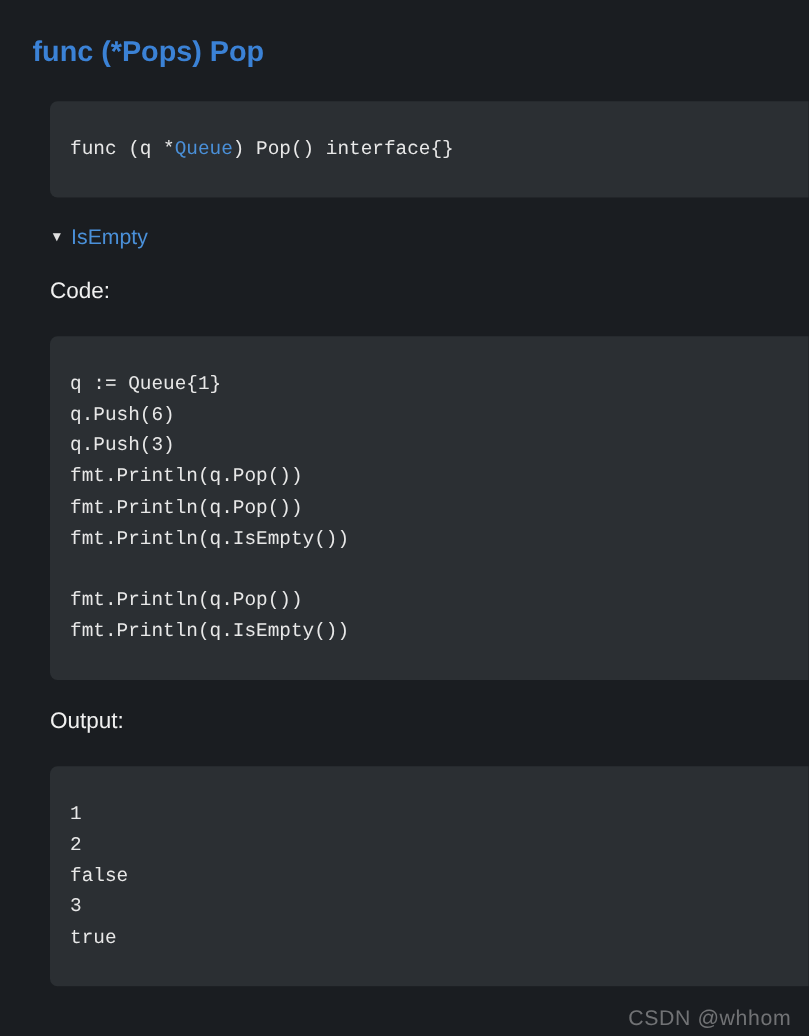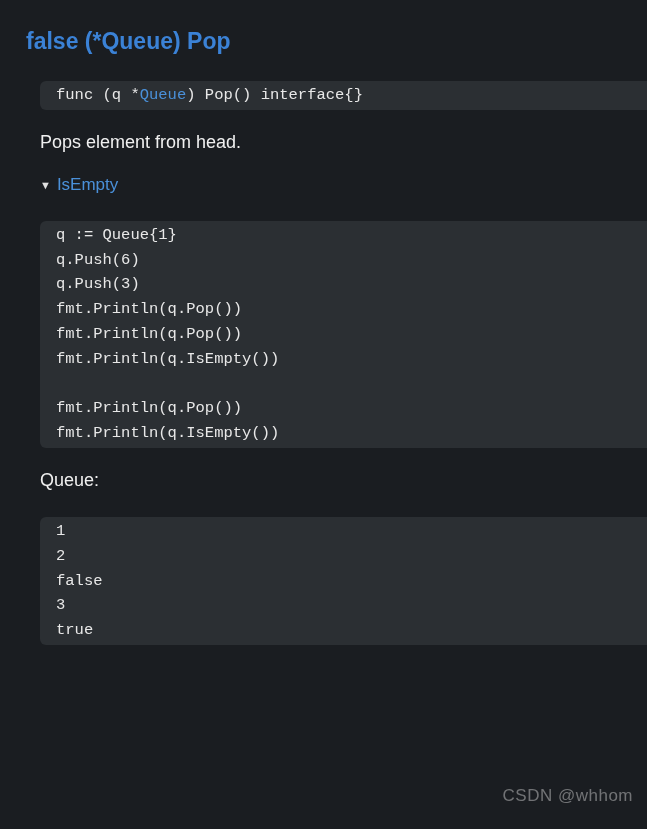--- a/index.html
+++ b/index.html
@@ -17,21 +17,21 @@
       font-size: 23px;
       font-weight: 700;
       padding: 28px 0 0 26px;
     }
     .content {
       padding-left: 40px;
     }
     .code-block {
       background: #2b2f33;
       border-radius: 6px 0 0 6px;
-      padding: 2px 16px;
+      padding: 26px 16px;
       margin-top: 26px;
       font-family: Consolas, "Courier New", monospace;
       font-size: 15.5px;
       line-height: 1.6;
       color: #e8e8e8;
       white-space: pre;
     }
     .code-block .type-link {
       color: #4a90d9;
     }
@@ -57,55 +57,55 @@
       color: #4a90d9;
     }
     .section-label {
       font-size: 18px;
       margin-top: 22px;
       color: #f0f0f0;
     }
     .watermark {
       position: absolute;
       right: 14px;
-      bottom: 23px;
+      bottom: 4px;
       color: rgba(220,220,220,0.45);
       font-size: 17px;
       letter-spacing: 0.5px;
       pointer-events: none;
     }
   </style>
 </head>
 <body>
 
-<h2 class="heading">false (*Queue) Pop</h2>
+<h2 class="heading">func (*Pops) Pop</h2>
 
 <div class="content">
 
   <div class="code-block"><span>func (q *</span><span class="type-link">Queue</span><span>) Pop() interface{}</span></div>
 
-  <p class="desc">Pops element from head.</p>
 
   <div class="example-toggle">
     <span class="tri">▼</span>
     <span class="label">IsEmpty</span>
   </div>
 
+  <p class="section-label">Code:</p>
 
   <div class="code-block">q := Queue{1}
 q.Push(6)
 q.Push(3)
 fmt.Println(q.Pop())
 fmt.Println(q.Pop())
 fmt.Println(q.IsEmpty())
 
 fmt.Println(q.Pop())
 fmt.Println(q.IsEmpty())</div>
 
-  <p class="section-label">Queue:</p>
+  <p class="section-label">Output:</p>
 
   <div class="code-block">1
 2
 false
 3
 true</div>
 
 </div>
 
 <div class="watermark">CSDN @whhom</div>

